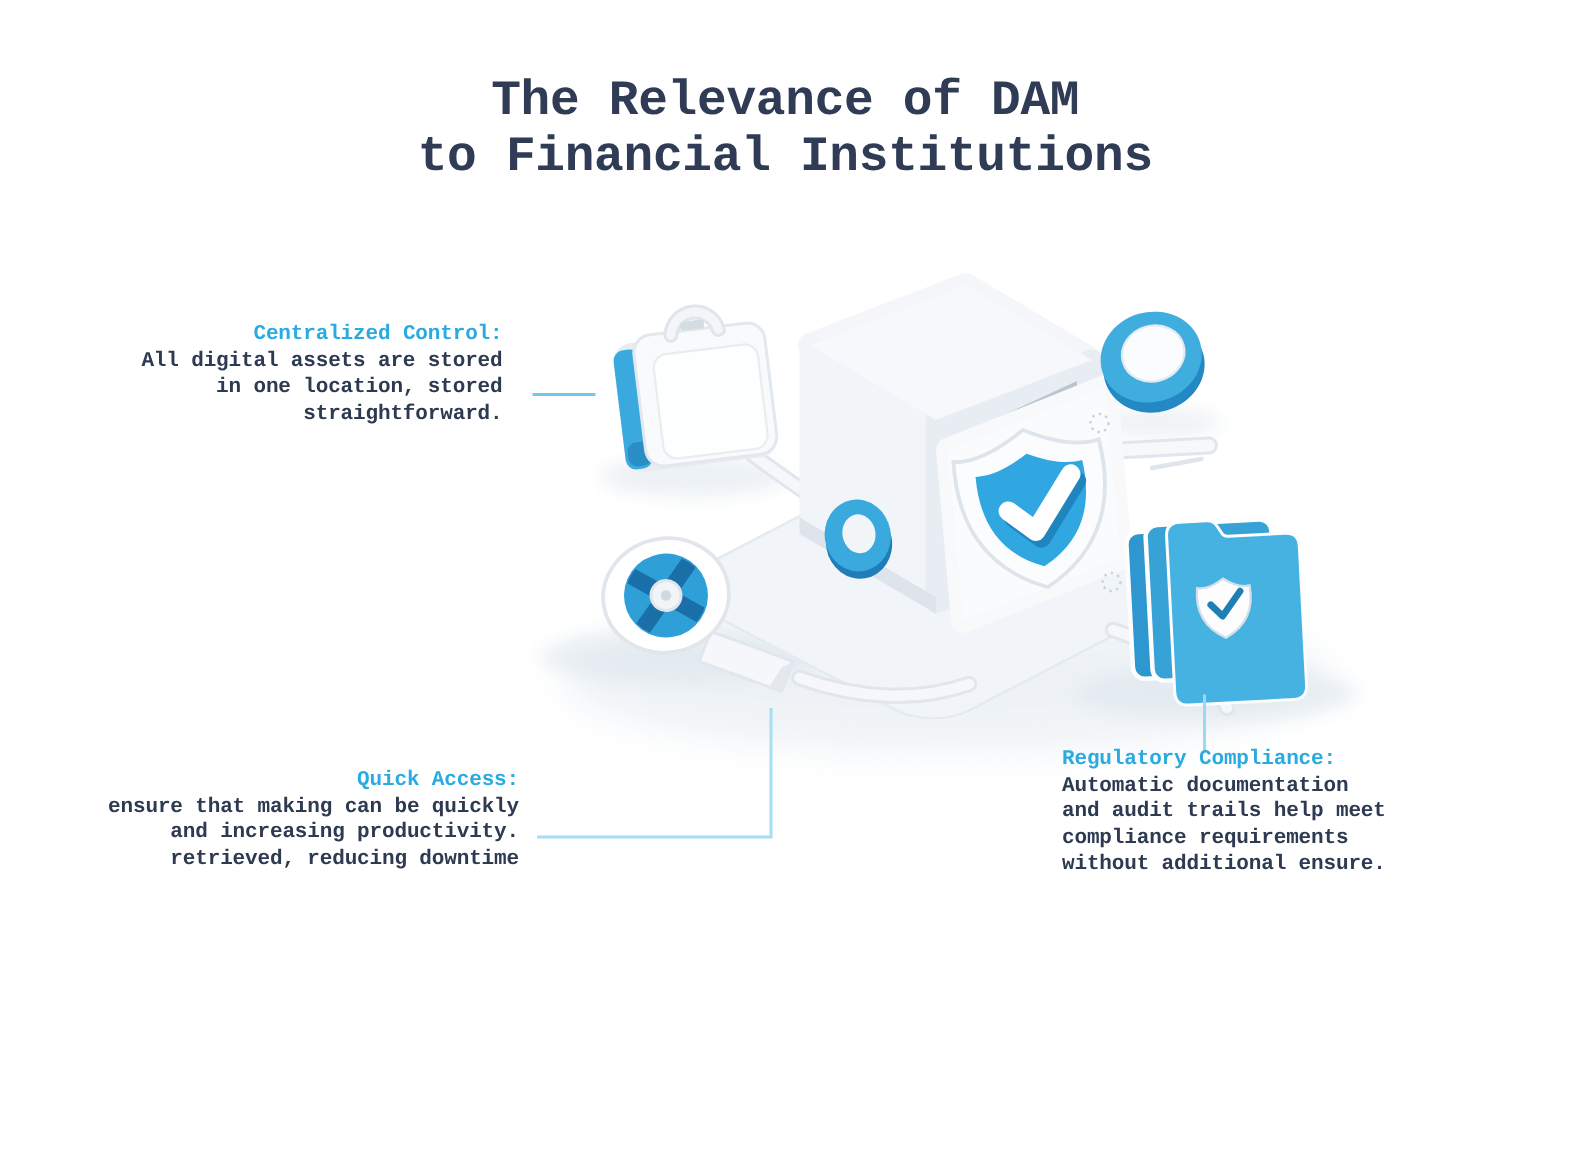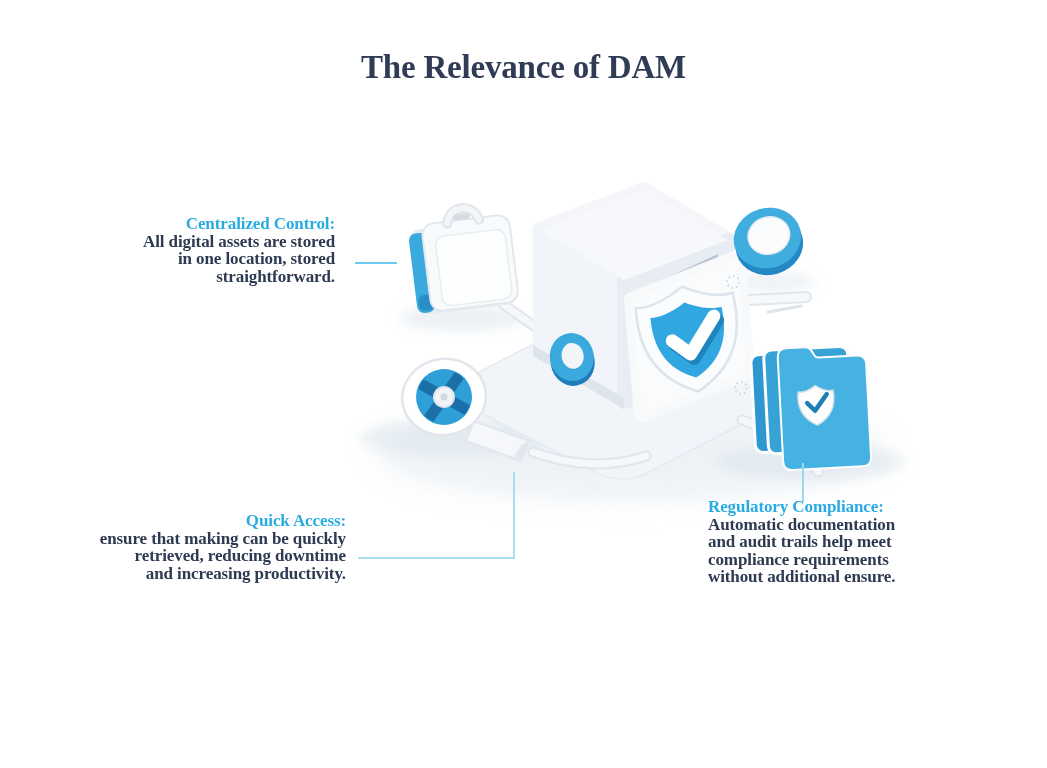--- a/index.html
+++ b/index.html
@@ -1,26 +1,26 @@
 <!DOCTYPE html>
 <html><head>
 <meta charset="utf-8">
 <style>
   html,body{margin:0;padding:0;background:#ffffff;}
   .page{
     position:relative;width:1047px;height:768px;background:#ffffff;overflow:hidden;
-    font-family:Liberation Serif, serif;
+    font-family:Liberation Mono, monospace;
   }
   .title{
     position:absolute;top:49px;left:0;right:0;text-align:center;
     font-size:33px;line-height:37px;font-weight:bold;color:#303c55;letter-spacing:-0.2px;
   }
   .illustration{position:absolute;left:0;top:0;width:1047px;height:768px;}
   .callout{
-    position:absolute;font-size:17px;line-height:17.5px;font-weight:bold;
+    position:absolute;font-size:14px;line-height:17.5px;font-weight:bold;
     color:#2e3a51;letter-spacing:-0.1px;white-space:nowrap;
   }
   .callout .heading{color:#29abe2;}
   #callout-centralized{top:215px;right:712px;text-align:right;}
   #callout-quick{top:512px;right:701px;text-align:right;}
   #callout-regulatory{top:498px;left:708px;text-align:left;}
   .logo{
     position:absolute;top:667px;left:531px;transform:translateX(-50%);
     display:flex;flex-direction:column;align-items:center;
   }
@@ -29,20 +29,21 @@
     letter-spacing:12px;padding-left:12px;
   }
 </style>
 </head>
 <body>
 
 <div class="page">
 
   <div class="title">
     <div>The Relevance of DAM</div>
+    <div>to Financial Institutions</div>
   </div>
 
   <svg class="illustration" viewBox="0 0 1047 768" aria-hidden="true">
     <defs>
       <filter id="soft" x="-60%" y="-60%" width="220%" height="220%">
           <feGaussianBlur stdDeviation="6"></feGaussianBlur>
         </filter>
       <filter id="softer" x="-60%" y="-60%" width="220%" height="220%">
           <feGaussianBlur stdDeviation="12"></feGaussianBlur>
         </filter>
@@ -161,22 +162,22 @@
   <div class="callout" id="callout-centralized">
     <div class="heading">Centralized Control:</div>
     <div>All digital assets are stored</div>
     <div>in one location, stored</div>
     <div>straightforward.</div>
   </div>
 
   <div class="callout" id="callout-quick">
     <div class="heading">Quick Access:</div>
     <div>ensure that making can be quickly</div>
+    <div>and increasing productivity.</div>
     <div>retrieved, reducing downtime</div>
-    <div>and increasing productivity.</div>
   </div>
 
   <div class="callout" id="callout-regulatory">
     <div class="heading">Regulatory Compliance:</div>
     <div>Automatic documentation</div>
     <div>and audit trails help meet</div>
     <div>compliance requirements</div>
     <div>without additional ensure.</div>
   </div>
 

